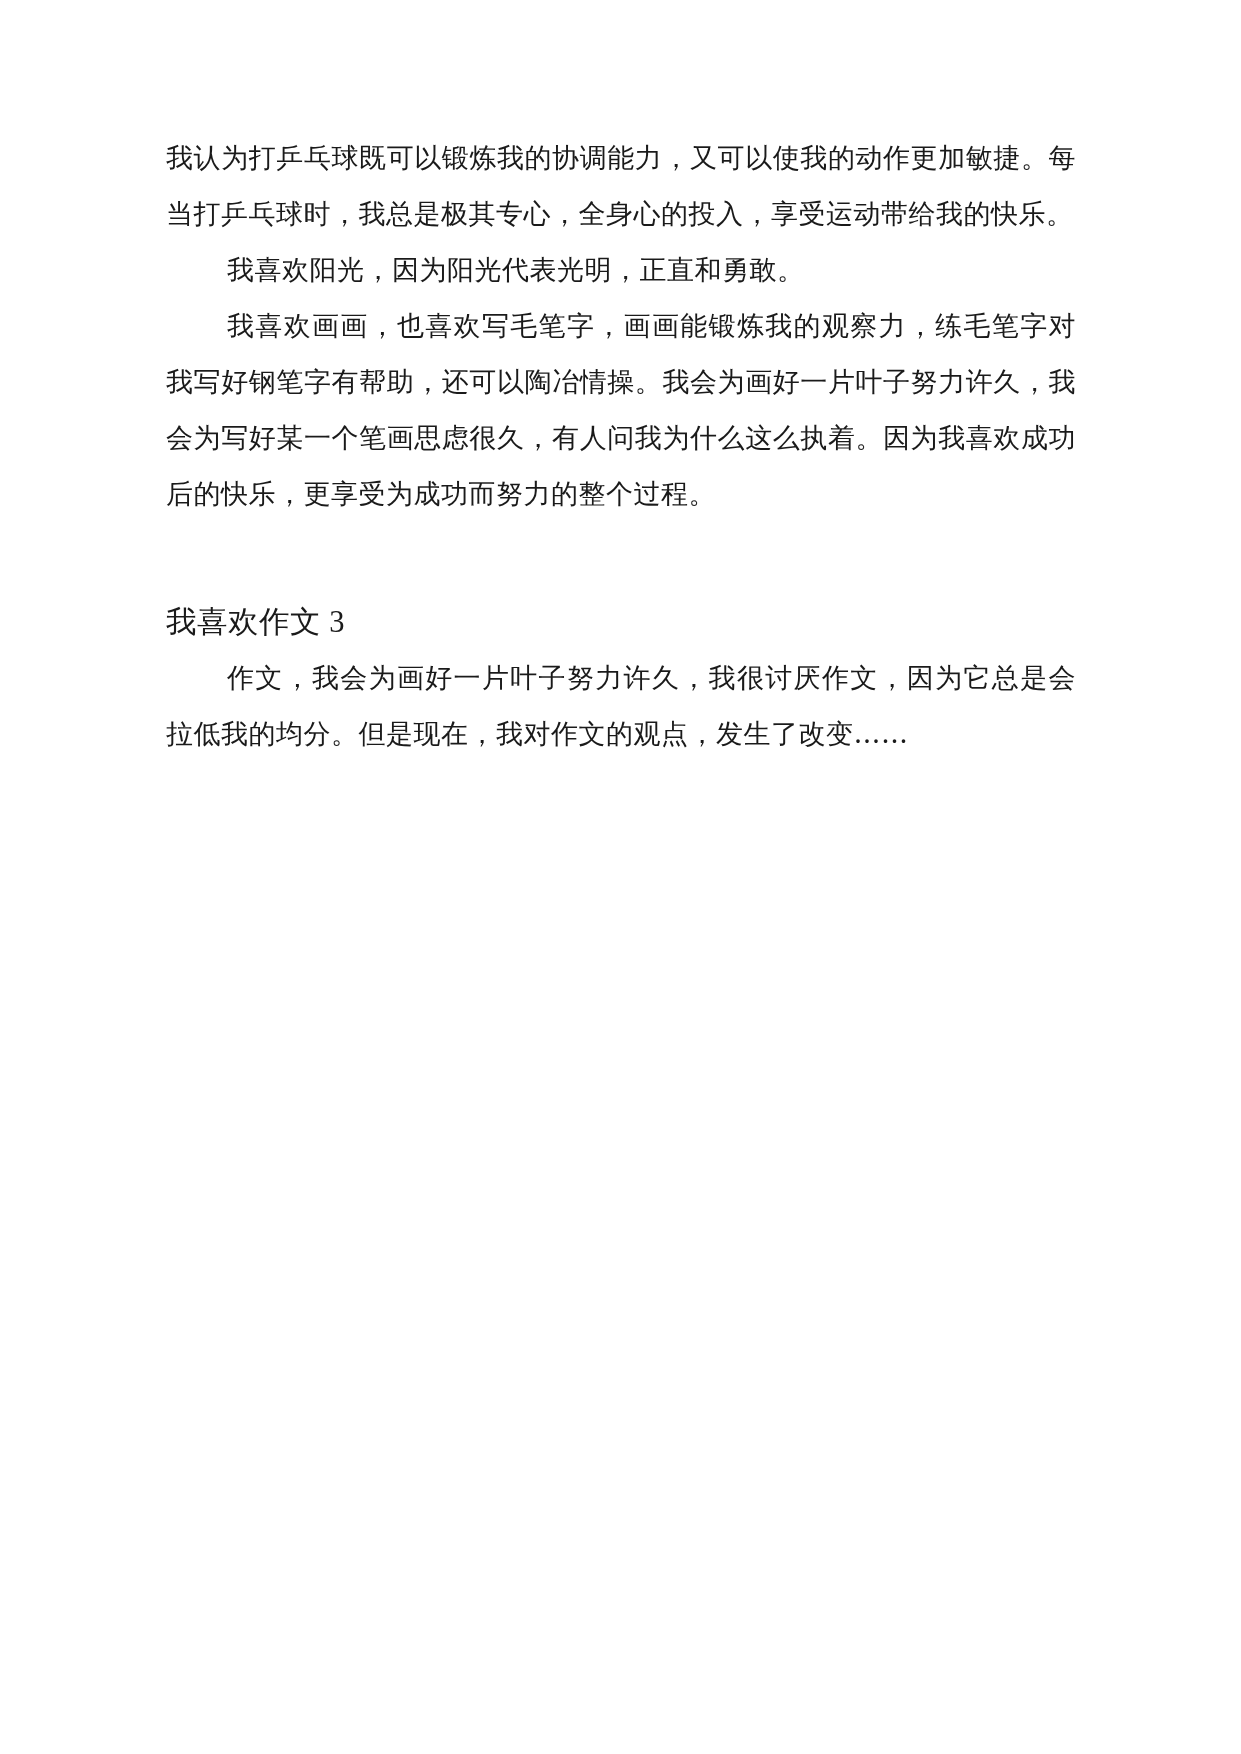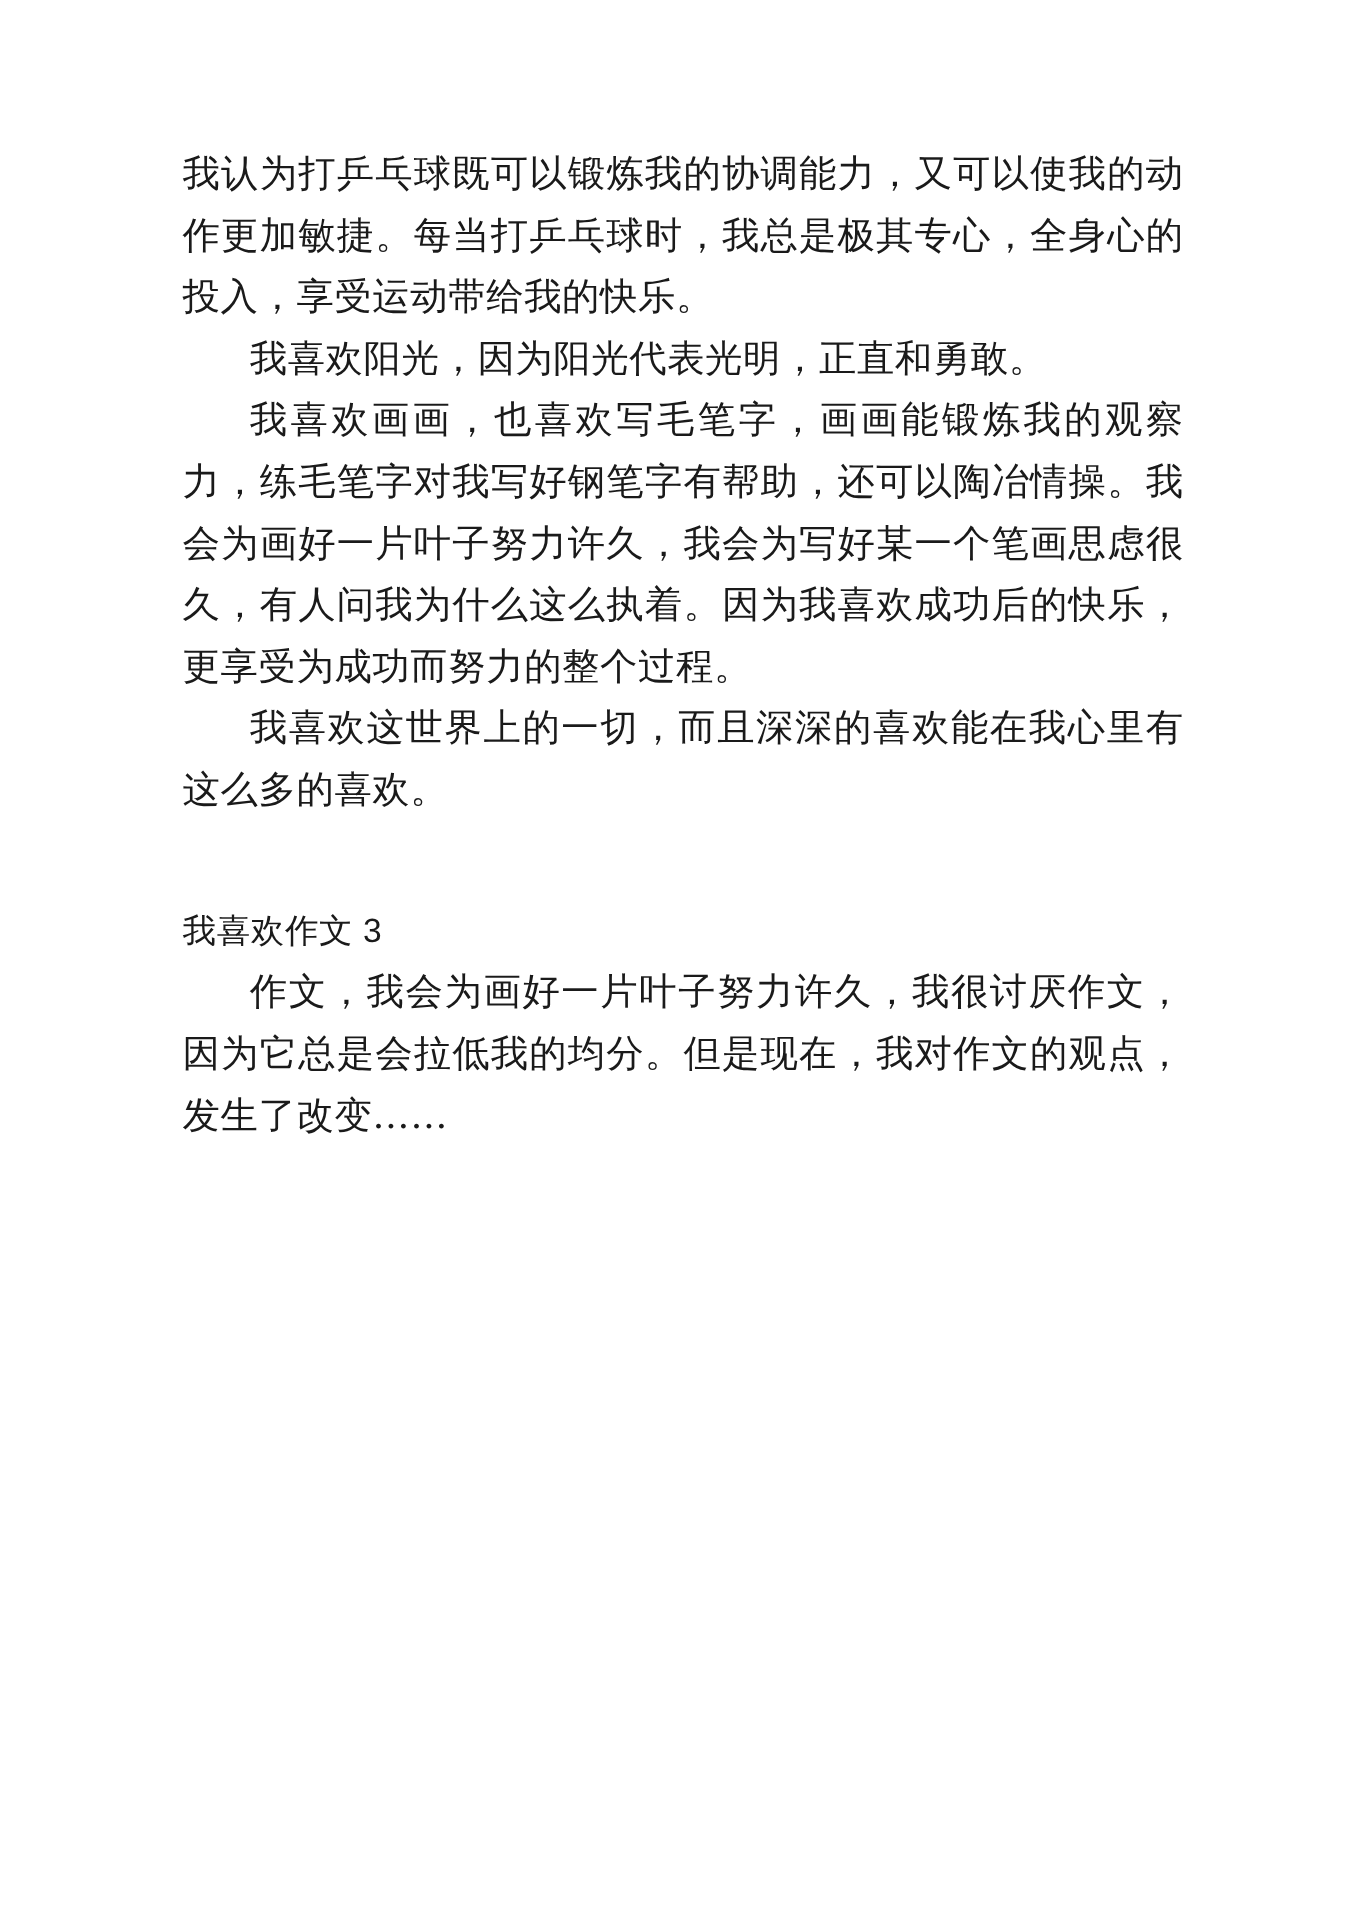--- a/index.html
+++ b/index.html
@@ -17,34 +17,34 @@
     overflow: hidden;
   }
   .content {
     position: absolute;
     left: 166px;
     top: 130px;
     width: 910px;
   }
   .para {
     font-family: "DejaVu Serif", "Liberation Serif", serif;
-    font-size: 34px;
+    font-size: 27px;
     line-height: 56px;
     color: #1a1a1a;
     margin: 0 0 0 0;
     text-align: justify;
     text-justify: inter-ideograph;
     letter-spacing: 0.5px;
     white-space: pre-wrap;
   }
   .para.indent {
     text-indent: 61px;
   }
   .heading {
-    font-family: Liberation Sans, sans-serif;
+    font-family: Liberation Serif, serif;
     font-size: 30.5px;
     line-height: 56px;
     color: #1a1a1a;
     letter-spacing: 0.5px;
     margin: 0;
   }
   .gap-large {
     height: 72px;
   }
 </style>
@@ -53,21 +53,20 @@
 
 <div class="page">
   <div class="content">
 
     <p class="para">我认为打乒乓球既可以锻炼我的协调能力，又可以使我的动作更加敏捷。每当打乒乓球时，我总是极其专心，全身心的投入，享受运动带给我的快乐。</p>
 
     <p class="para indent">我喜欢阳光，因为阳光代表光明，正直和勇敢。</p>
 
     <p class="para indent">我喜欢画画，也喜欢写毛笔字，画画能锻炼我的观察力，练毛笔字对我写好钢笔字有帮助，还可以陶冶情操。我会为画好一片叶子努力许久，我会为写好某一个笔画思虑很久，有人问我为什么这么执着。因为我喜欢成功后的快乐，更享受为成功而努力的整个过程。</p>
 
-    <p class="para indent">我喜欢这世界上的一切，而且深深的喜欢能在我心里有这么多的喜欢。</p>
 
     <div class="gap-large"></div>
 
     <p class="heading">我喜欢作文 3</p>
 
     <p class="para indent">作文，我会为画好一片叶子努力许久，我很讨厌作文，因为它总是会拉低我的均分。但是现在，我对作文的观点，发生了改变……</p>
 
 
   </div>
 </div>

